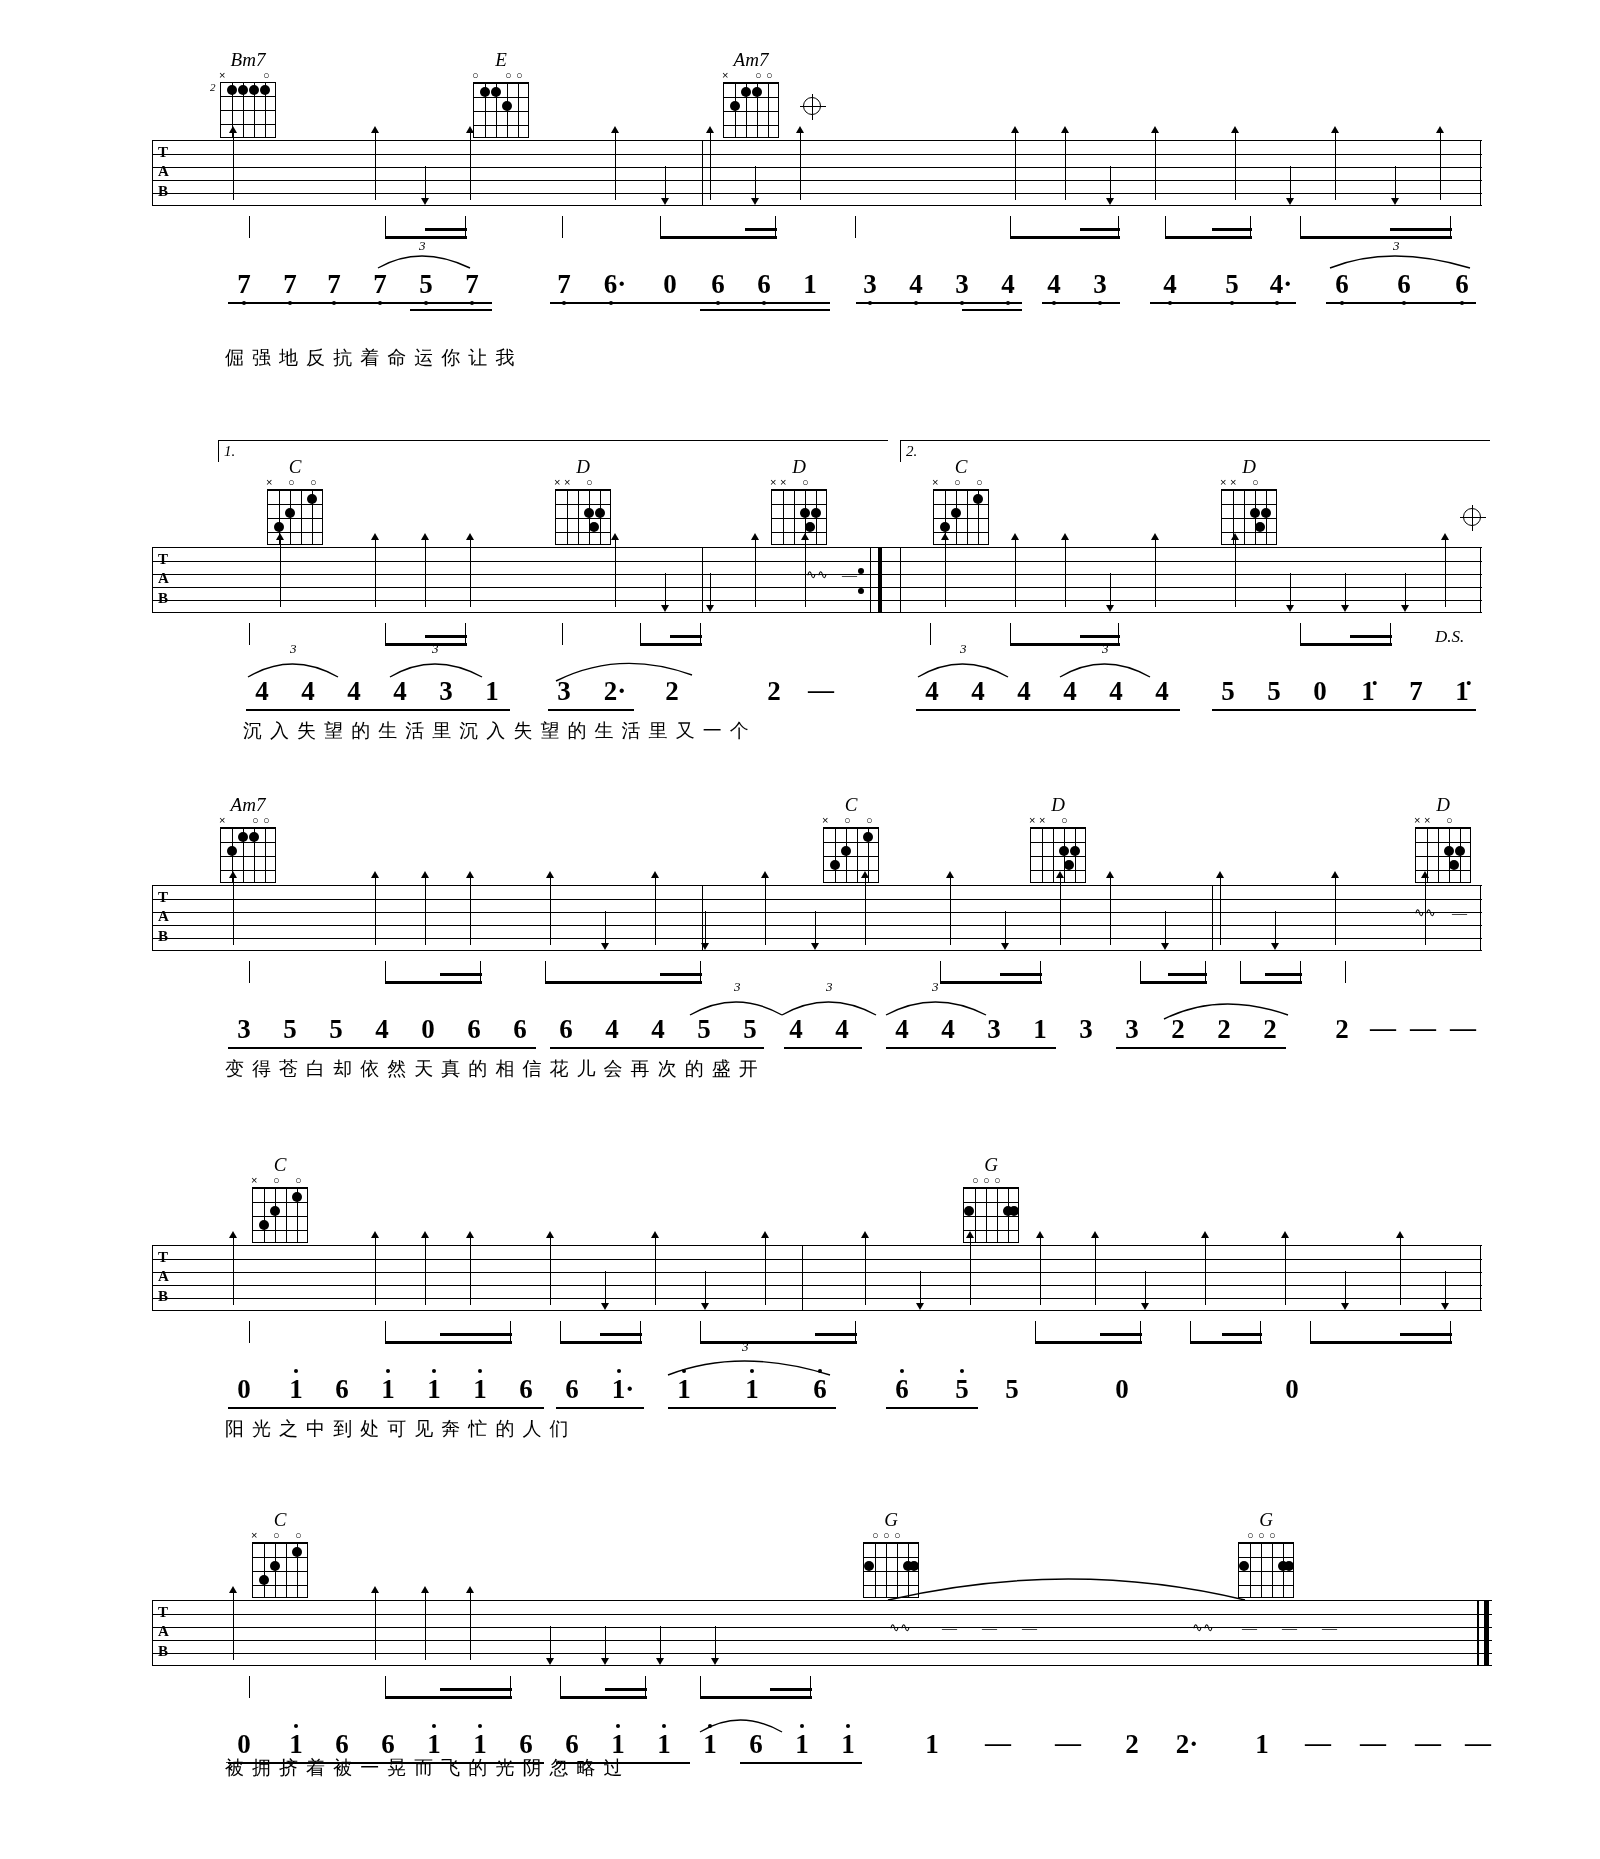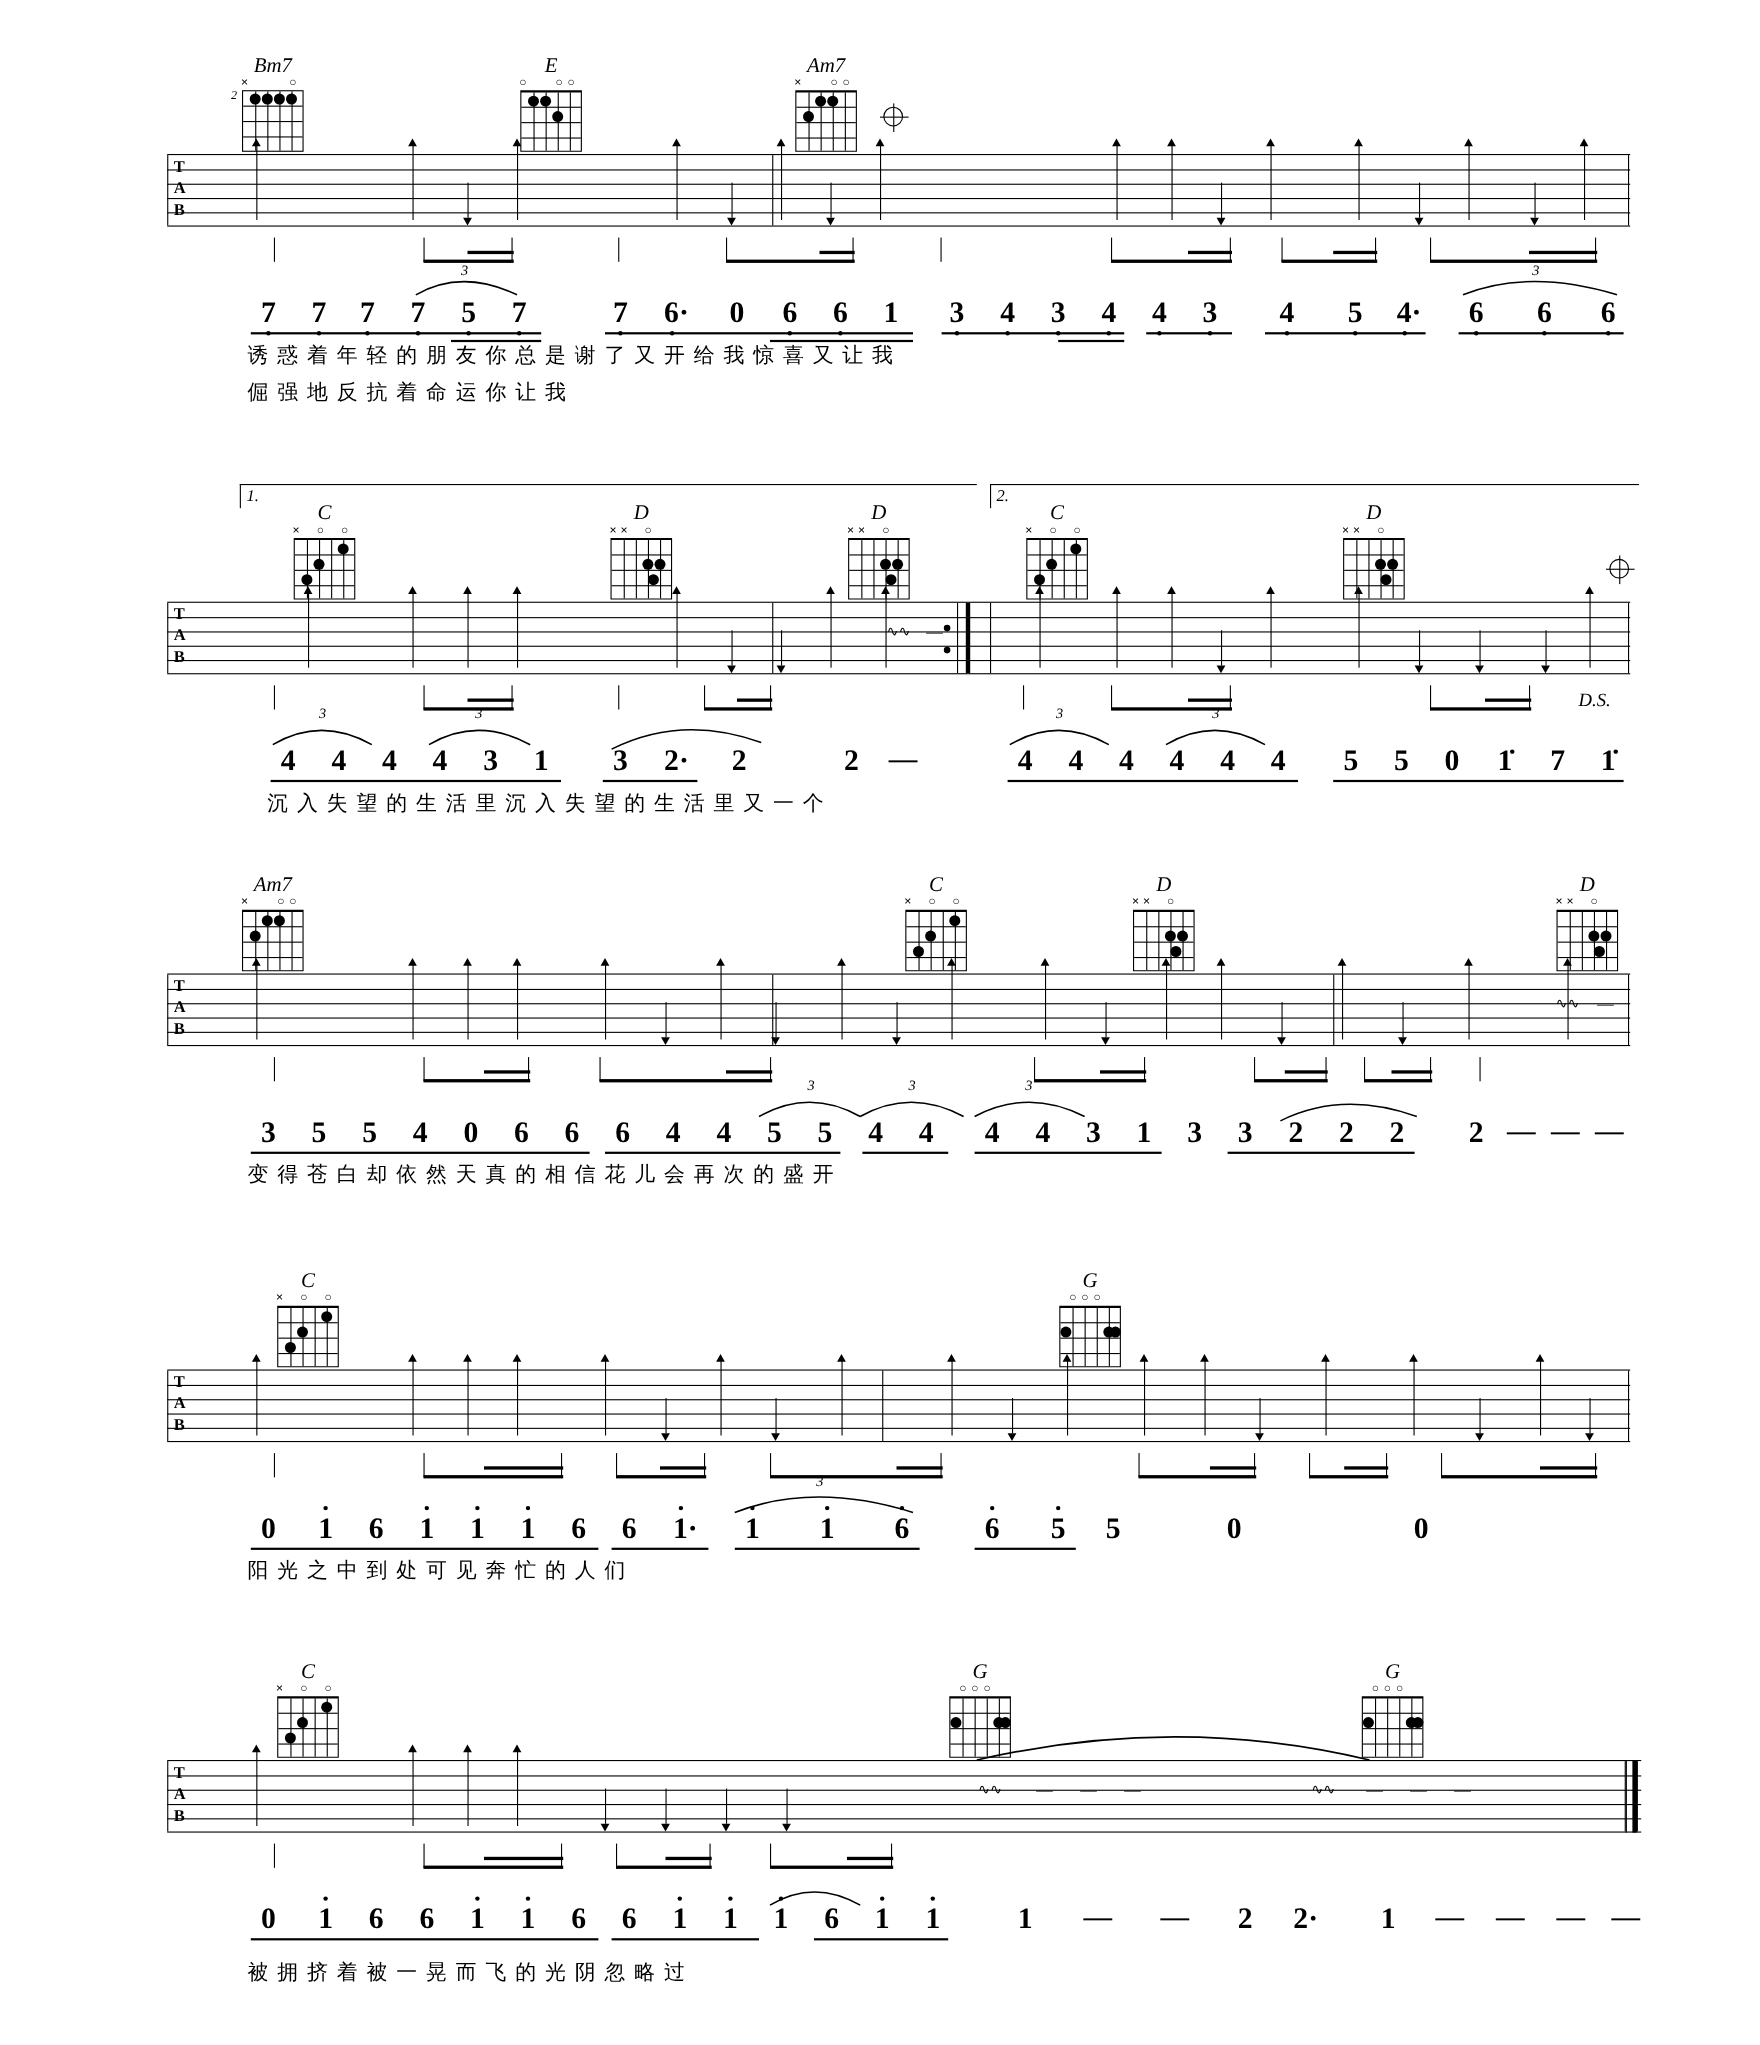--- a/index.html
+++ b/index.html
@@ -295,21 +295,20 @@
       <div class="underline" style="left:1326px;top:252px;width:150px;"></div>
     </div>
 
     <svg width="1600" height="40" style="position:absolute;left:0;top:188px;">
       <path d="M378 30 Q420 6 470 30" stroke="#000" fill="none" stroke-width="1.4"></path>
       <path d="M1330 30 Q1390 6 1470 30" stroke="#000" fill="none" stroke-width="1.4"></path>
     </svg>
     <div class="trip" style="left:419px;top:188px;">3</div>
     <div class="trip" style="left:1393px;top:188px;">3</div>
 
-    <div class="lyric" style="left:225px;top:262px;letter-spacing:1px;">诱 惑 着 年 轻 的    朋 友    你 总 是    谢 了 又 开    给 我 惊 喜    又 让 我</div>
     <div class="lyric" style="left:225px;top:296px;letter-spacing:1px;">倔 强 地 反 抗 着    命 运    你 让 我</div>
   </div>
 
   <div class="system" style="top:425px;height:350px;">
 
     <div class="volta" style="left:218px;top:15px;width:670px;height:26px;">
       <div class="hline"></div>
         <div class="vline" style="height:22px;"></div>
       <div class="lbl">1.</div>
     </div>
@@ -1248,16 +1247,16 @@
 
     <svg width="1600" height="46" style="position:absolute;left:0;top:184px;">
       <path d="M700 38 Q740 14 782 38" stroke="#000" fill="none" stroke-width="1.4"></path>
     </svg>
 
     <div class="tab" style="left:1478px;top:90px;width:12px;height:66px;border-top:none;border-bottom:none;">
       <div class="barline" style="left:0;"></div>
       <div class="barline thick" style="left:6px;"></div>
     </div>
 
-    <div class="lyric" style="left:225px;top:272px;letter-spacing:1px;">被 拥 挤 着 被 一 晃 而 飞 的 光    阴        忽 略 过</div>
+    <div class="lyric" style="left:225px;top:246px;letter-spacing:1px;">被 拥 挤 着 被 一 晃 而 飞 的 光    阴        忽 略 过</div>
   </div>
 
 </div>
 
 </body></html>

